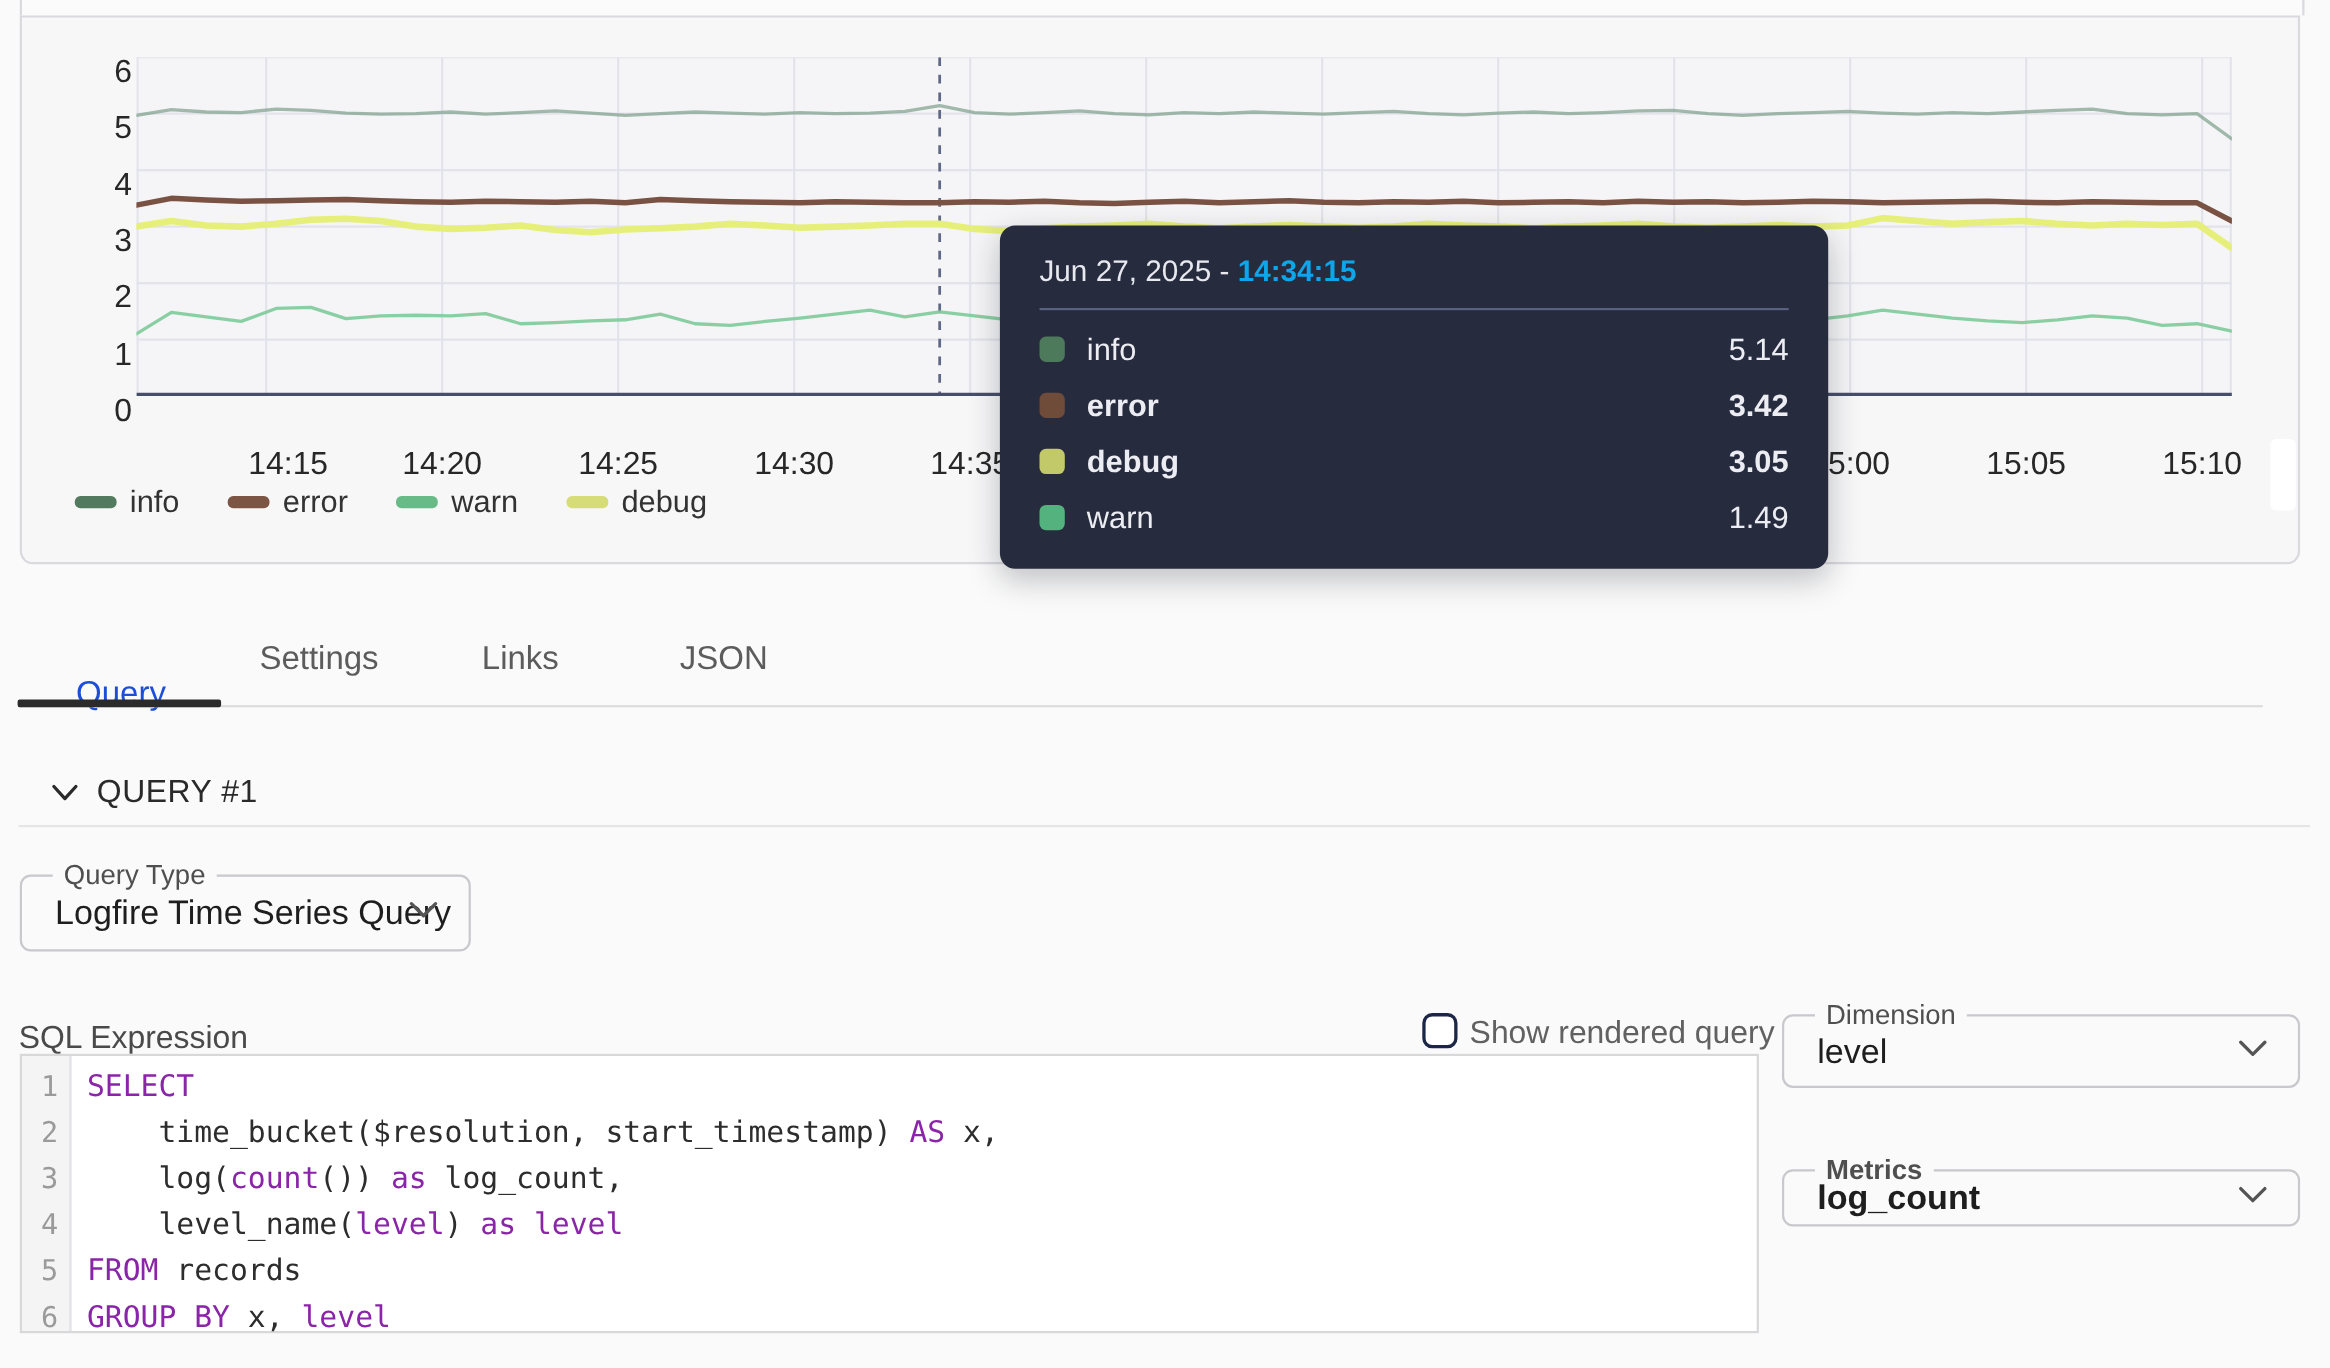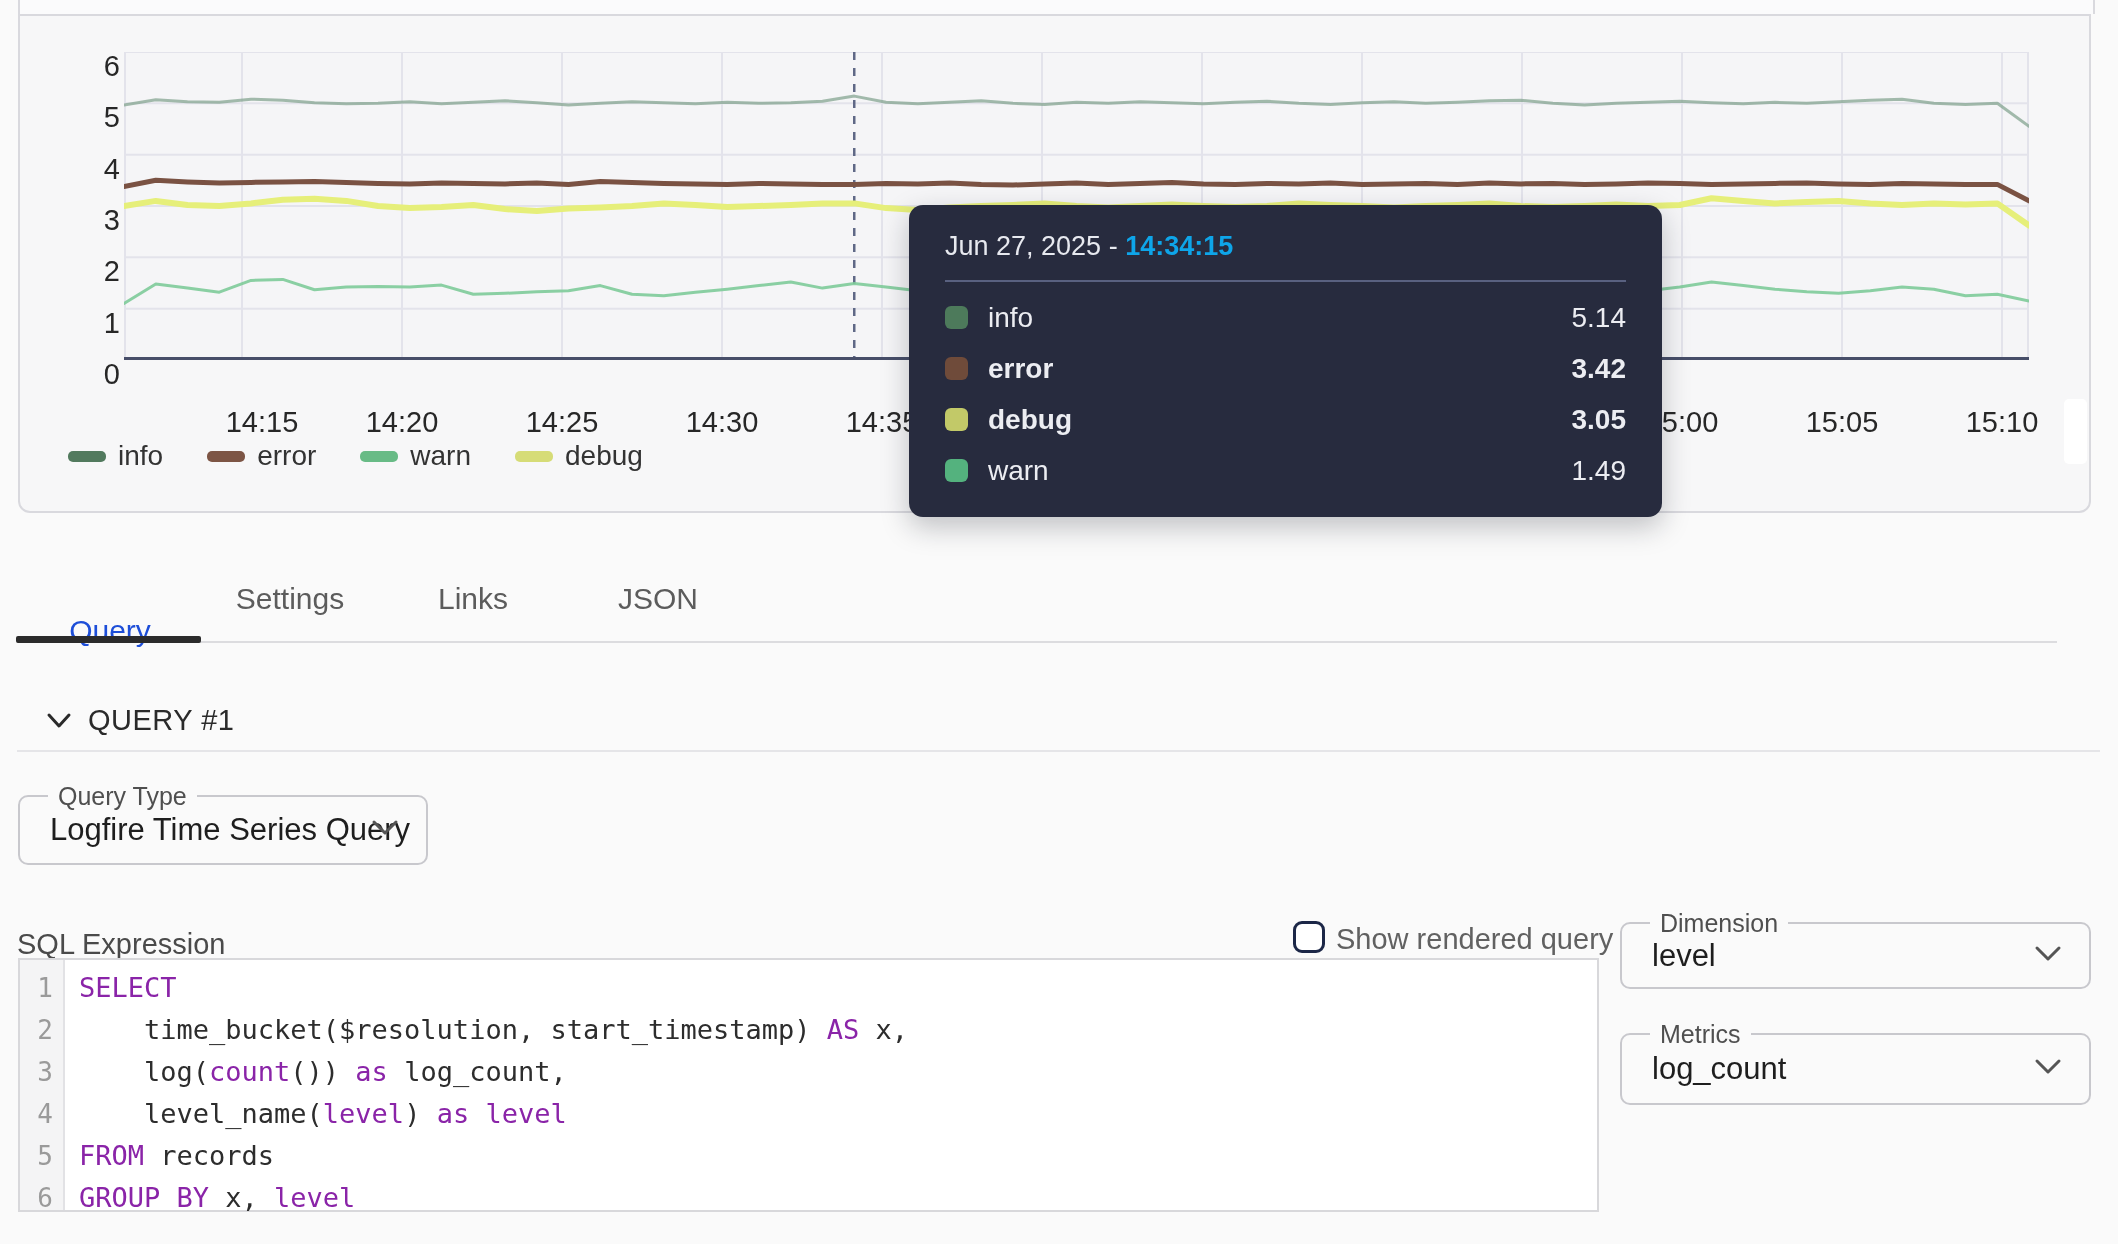--- a/index.html
+++ b/index.html
@@ -74,21 +74,21 @@
   .code{flex:1;padding:7px 0 0 14px;}
   .code .line{height:42px;line-height:42px;white-space:pre;
     font-family:"DejaVu Sans Mono", monospace;font-size:27px;color:#2d2d2d;}
   .code .k{color:#8a24a8;}
 
   .checkbox{left:1293px;top:921px;width:32px;height:32px;border:3px solid #1c2747;
     border-radius:9px;background:#fff;box-sizing:border-box;cursor:pointer;}
   .checkbox-label{left:1336px;top:923px;font-size:29px;color:#616161;white-space:nowrap;}
 
   .dimension-box{left:1620px;top:922px;width:471px;height:67px;}
-  .metrics-box{left:1620px;top:1033px;width:471px;height:72px;}
+  .metrics-box{left:1620px;top:1063px;width:471px;height:52px;font-weight:bold;}
 </style>
 </head>
 <body>
 
 <div class="abs panel-top"></div>
 <div class="abs chart-card">
 
   <div class="abs plot" style="left:104px;top:36px;">
     <svg id="plot-svg" width="1905" height="308" viewBox="0 0 1905 308">
         <line x1="0" y1="0" x2="1905" y2="0" stroke="#e3e3eb" stroke-width="2"></line>

